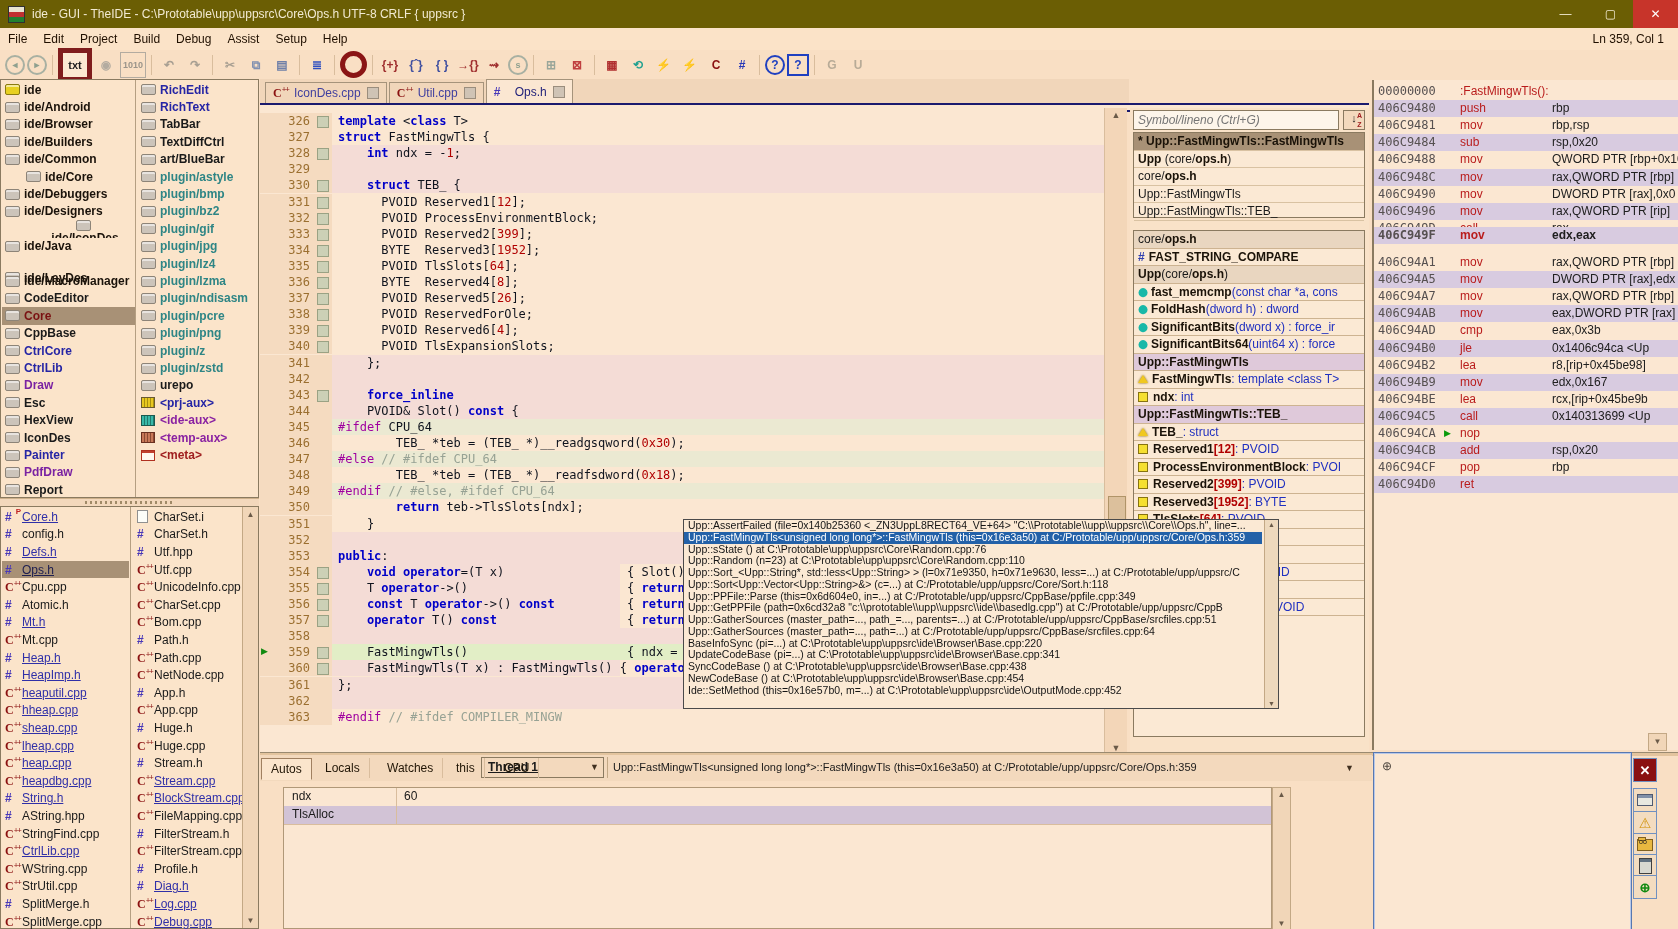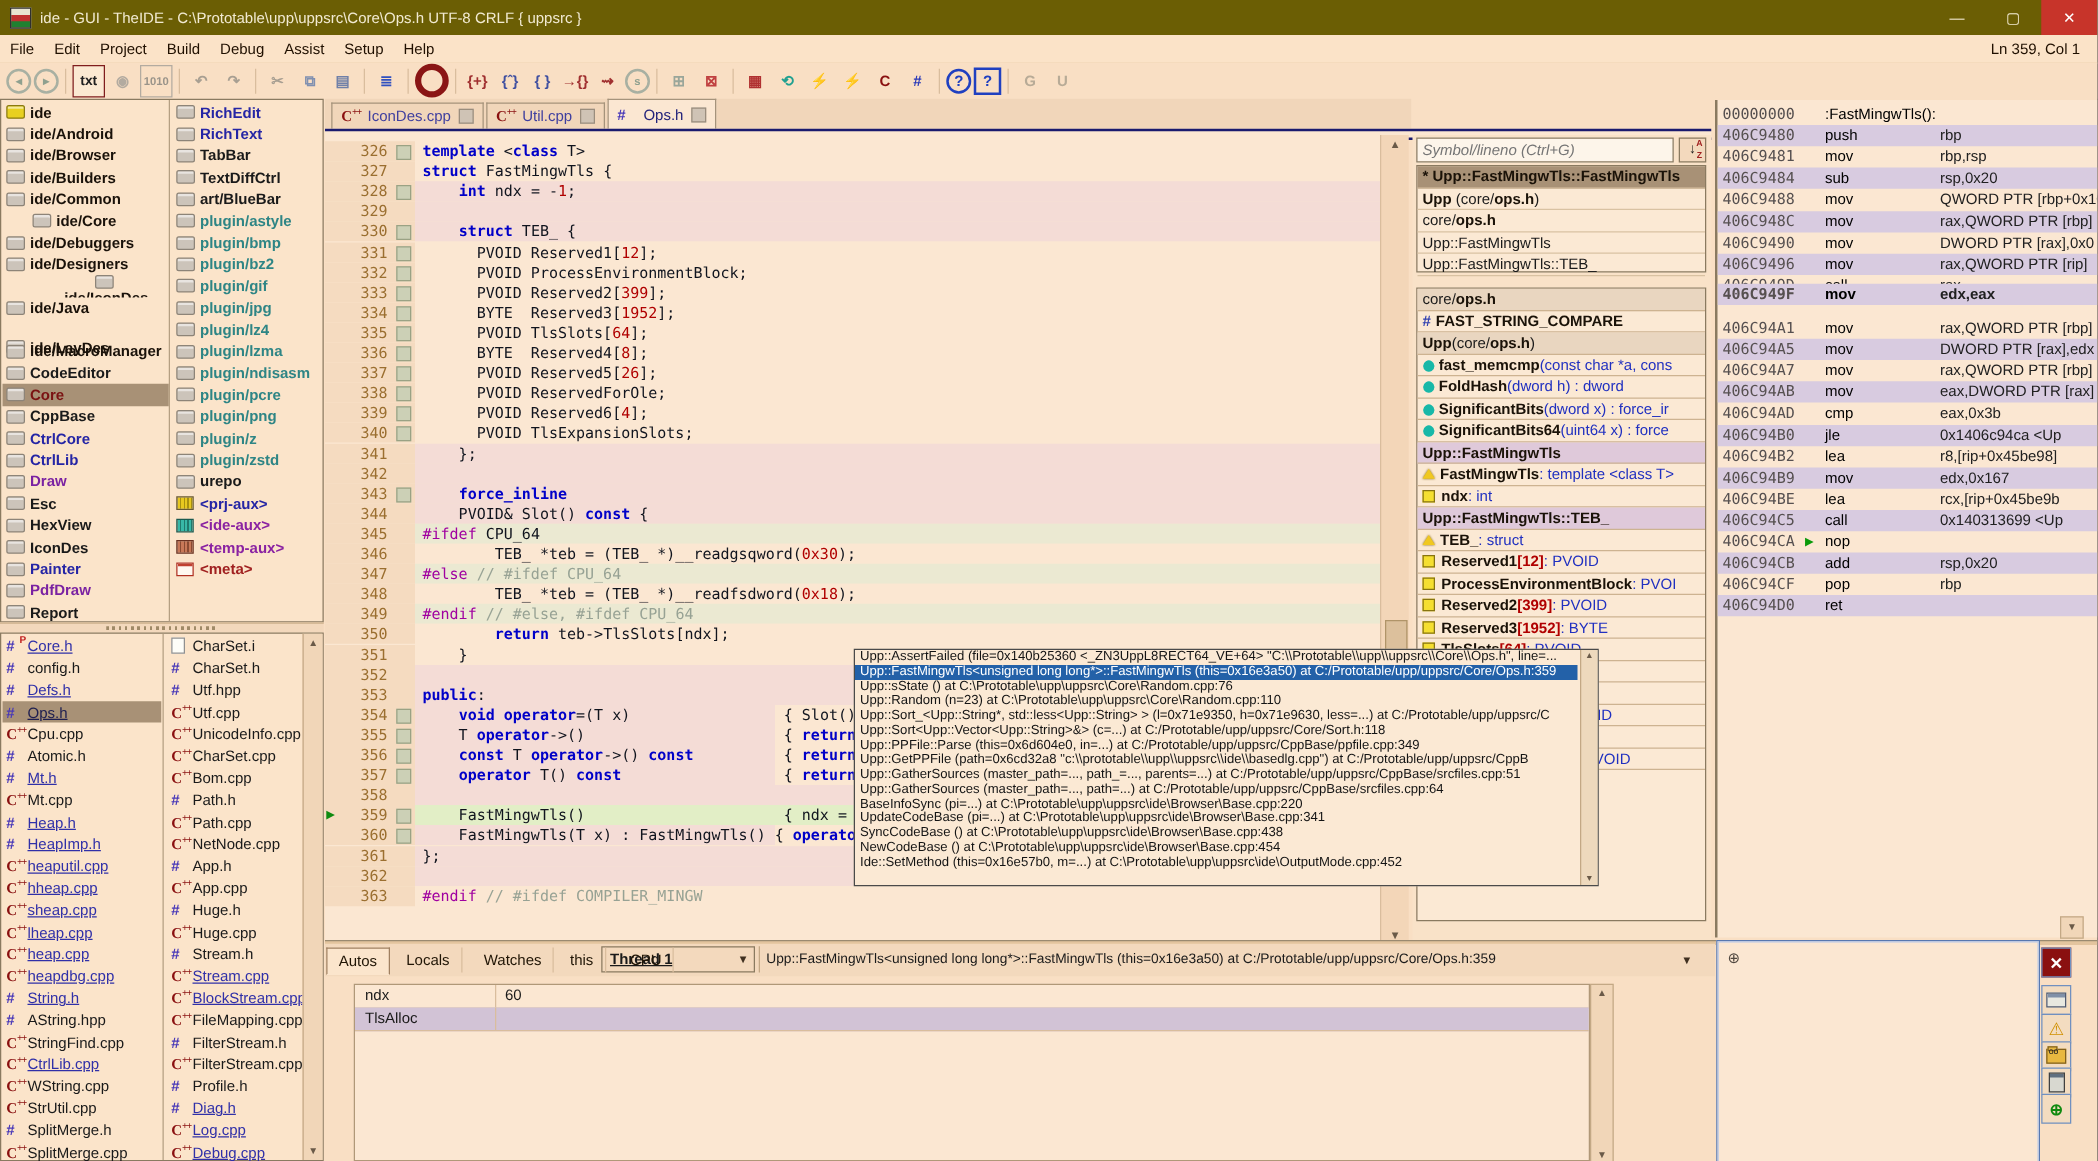--- a/index.html
+++ b/index.html
@@ -13,21 +13,21 @@
   #btn-close{background:#c7342a;color:#fff;}
   #wbtns{position:absolute;right:0;top:0;display:flex;}
   
   #menubar{left:0;top:28px;width:1678px;height:22px;background:#fbe3c8;border-bottom:1px solid #e7cba6;display:flex;align-items:center;}
   .menuitem{padding:0 8px;color:#201000;}
   #caret-pos{position:absolute;right:14px;top:0;line-height:22px;color:#201000;}
   
   #toolbar{left:0;top:50px;width:1678px;height:29px;background:#f9dfc4;display:flex;align-items:center;padding-left:4px;box-sizing:border-box;}
   .tbtn{min-width:24px;height:24px;display:flex;align-items:center;justify-content:center;margin:0 1px;font-weight:bold;white-space:nowrap;}
   .tsep{width:1px;height:20px;background:#d9bd9d;margin:0 4px;}
-  .tframe{border:1px solid #7f1d1d;background:#fbe9d2;}
+  .tframe{border:5px solid #7f1d1d;background:#fbe9d2;}
   .tcircle{border-radius:50%;border:2px solid #a8b0a2;width:16px;height:16px;min-width:16px;font-size:9px;color:#8fa08f;}
   .trecord{width:17px;height:17px;min-width:17px;border-radius:50%;border:5px solid #8a1515;background:#f9dfc4;}
   
   .panelborder{border:1px solid #8a7a60;box-sizing:border-box;background:#fbe4ca;}
   #pkg-panel{left:0;top:79px;width:259px;height:419px;}
   #pkg-divider{left:135px;top:80px;width:1px;height:417px;background:#b59f82;}
   #splitter1{left:0;top:498px;width:259px;height:8px;background:#f3d8bc;border-top:1px solid #cdb08a;border-bottom:1px solid #cdb08a;}
   #splitter1 .dots{margin:2px auto;width:90px;height:3px;background:repeating-linear-gradient(90deg,#a08a68 0 2px,transparent 2px 5px);}
   #file-panel{left:0;top:506px;width:259px;height:423px;}
   #file-divider{left:130px;top:507px;width:1px;height:421px;background:#b59f82;}
@@ -86,21 +86,21 @@
   .sic{width:13px;flex:none;font-size:9px;}
   .ic-circle{color:#18b8a8;} 
   .tri{width:0;height:0;border-left:5px solid transparent;border-right:5px solid transparent;border-bottom:8px solid #f0c820;margin-right:4px;flex:none;filter:drop-shadow(0 0 1px #806000);}
   .sqic{width:8px;height:8px;background:#f5df30;border:1px solid #877410;margin-right:5px;flex:none;}
   .hashic{color:#3040b0;font-weight:bold;margin-right:4px;}
   
   #disasm{left:1372px;top:80px;width:306px;height:670px;background:#fbe7d2;border-left:2px solid #8a7a60;box-sizing:border-box;overflow:hidden;}
   .drow{position:absolute;left:0;width:100%;height:17.1px;white-space:nowrap;padding-left:24px;}
   .drow.alt{background:#d8cbe0;}
   .daddr{position:absolute;left:4px;top:1px;font-family:"DejaVu Sans Mono",monospace;font-size:12px;color:#565050;}
-  .dop{position:absolute;left:86px;top:1px;color:#000000;}
+  .dop{position:absolute;left:86px;top:1px;color:#b91c1c;}
   .darg{position:absolute;left:178px;top:1px;color:#202020;}
   .dcur{position:absolute;left:70px;top:3px;color:#0a9a0a;font-size:9px;}
   #disasm-sbarr{left:1648px;top:733px;width:17px;height:16px;background:#f1d6b8;border:1px solid #c3a885;text-align:center;font-size:8px;color:#6a5a48;line-height:15px;}
   
   #botsep{left:260px;top:752px;width:1418px;height:3px;background:#e3c49e;border-top:1px solid #9a8a70;}
   #debugbar{left:260px;top:755px;width:1112px;height:26px;background:#f3d9bd;}
   .dbtab{position:absolute;top:3px;height:20px;line-height:20px;padding:0 9px;color:#201505;border-right:1px solid #d9bd9d;}
   .dbtab.active{background:#fbe5cc;border:1px solid #a08060;border-bottom:1px solid #fbe5cc;font-weight:normal;}
   #threadsel{position:absolute;left:221px;top:2px;width:123px;height:21px;border:1px solid #8a7a60;background:#f3d9bd;box-sizing:border-box;line-height:19px;padding-left:6px;font-weight:bold;text-decoration:underline;}
   #threadsel .dd{position:absolute;right:4px;top:0;font-size:9px;color:#403020;}

